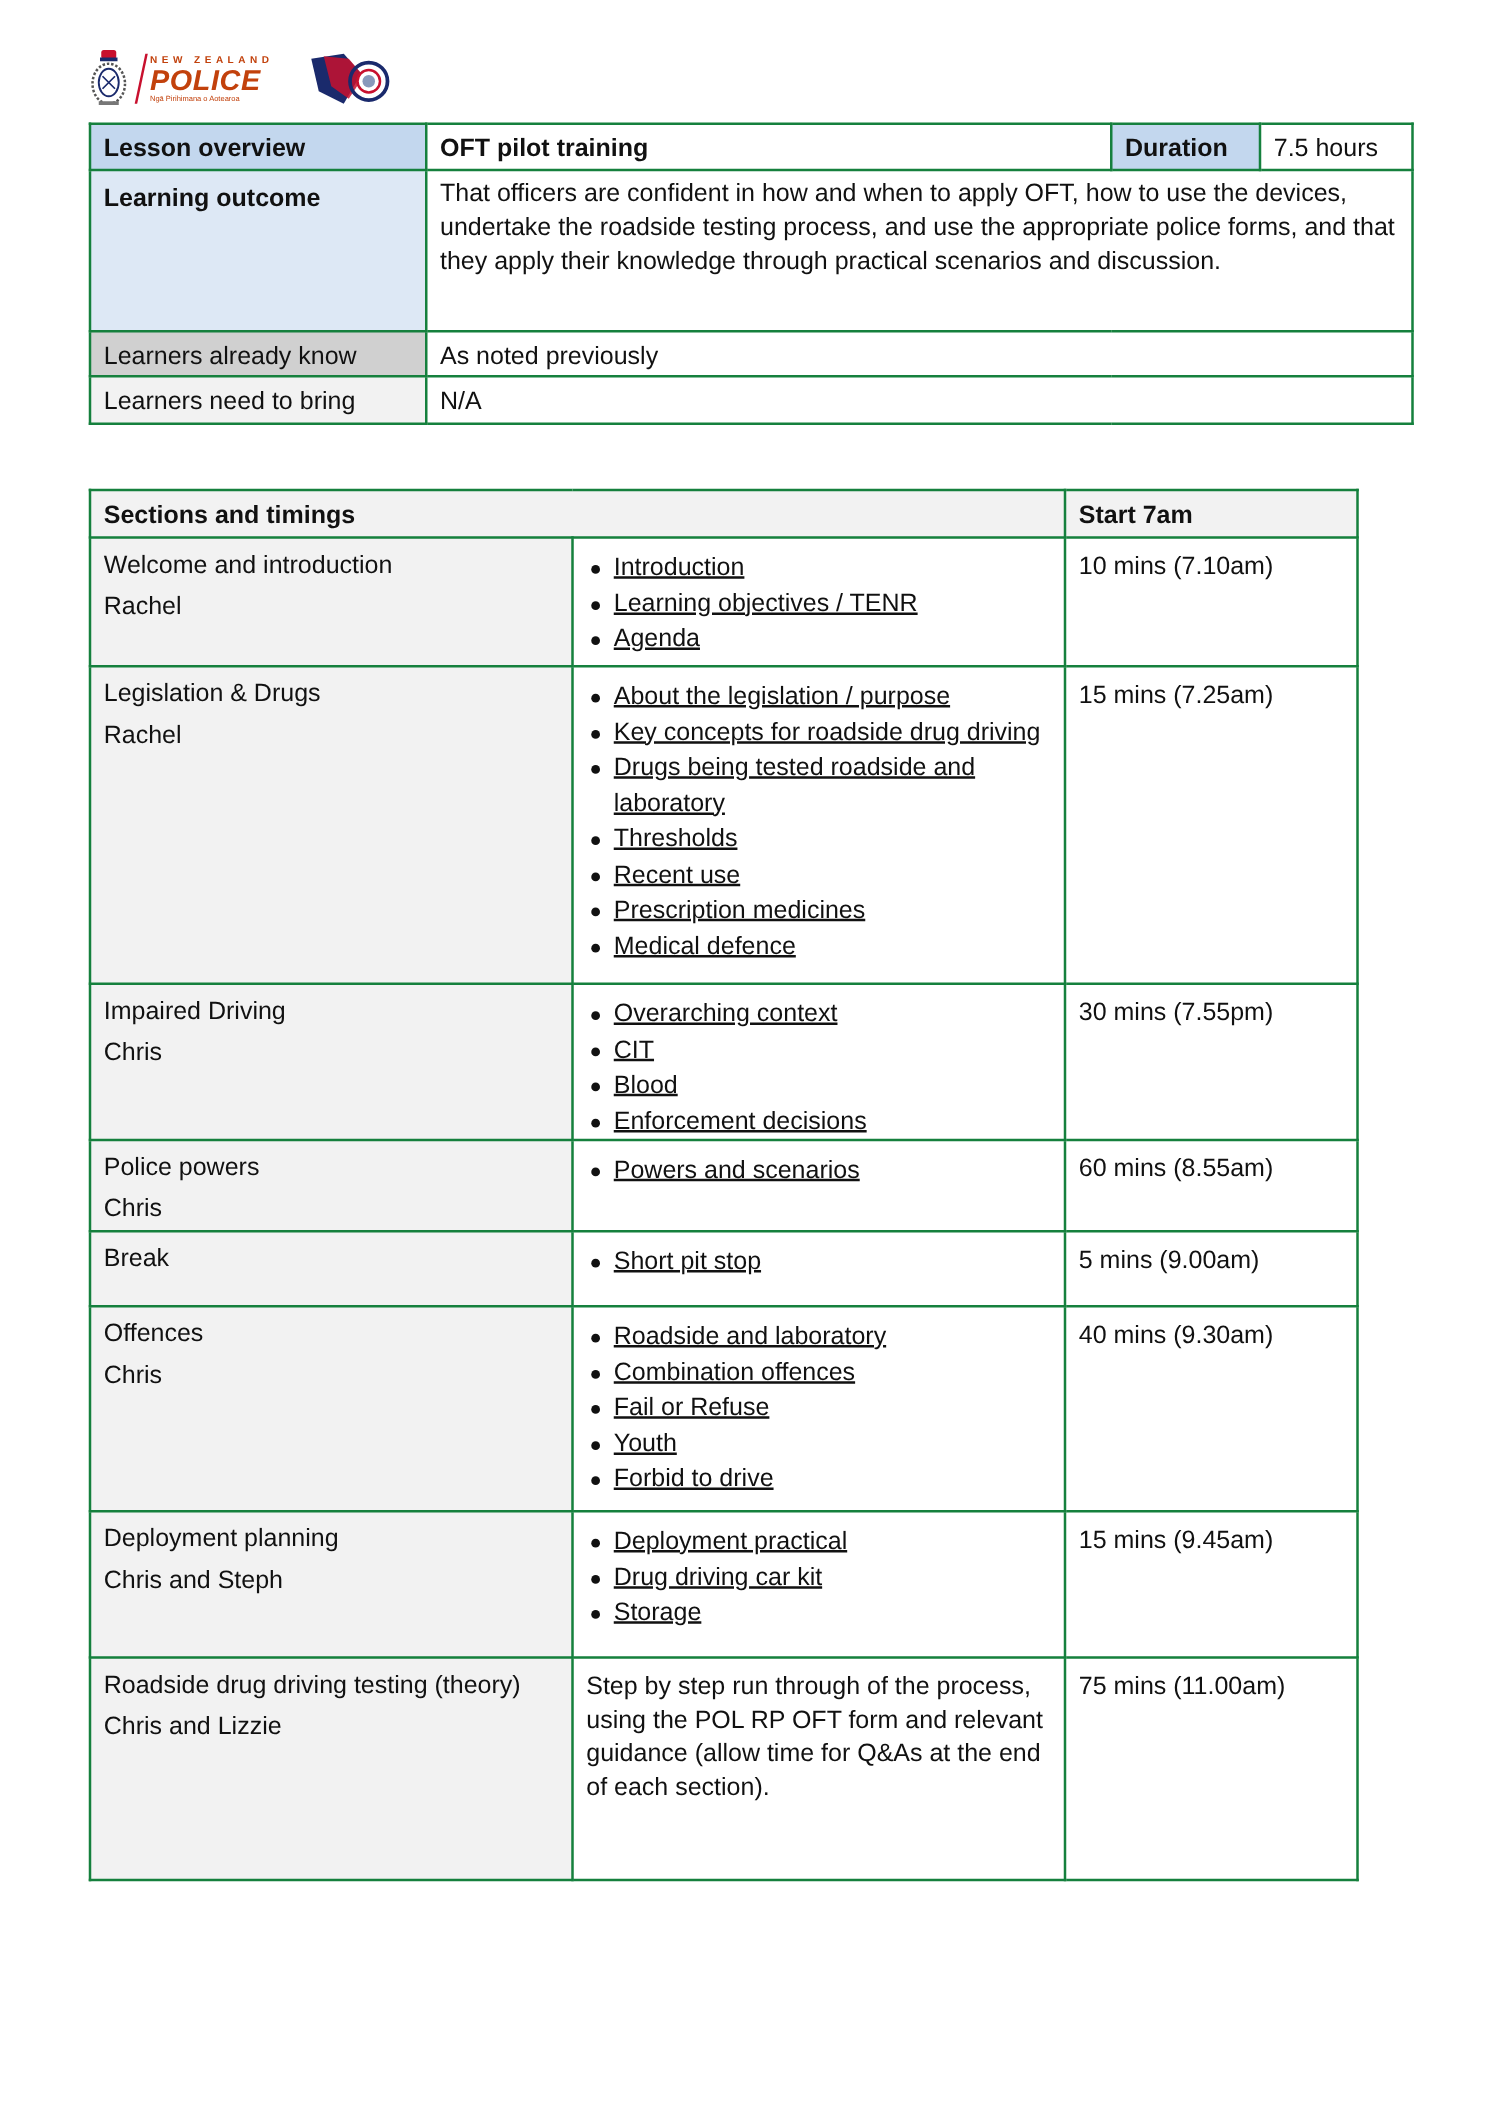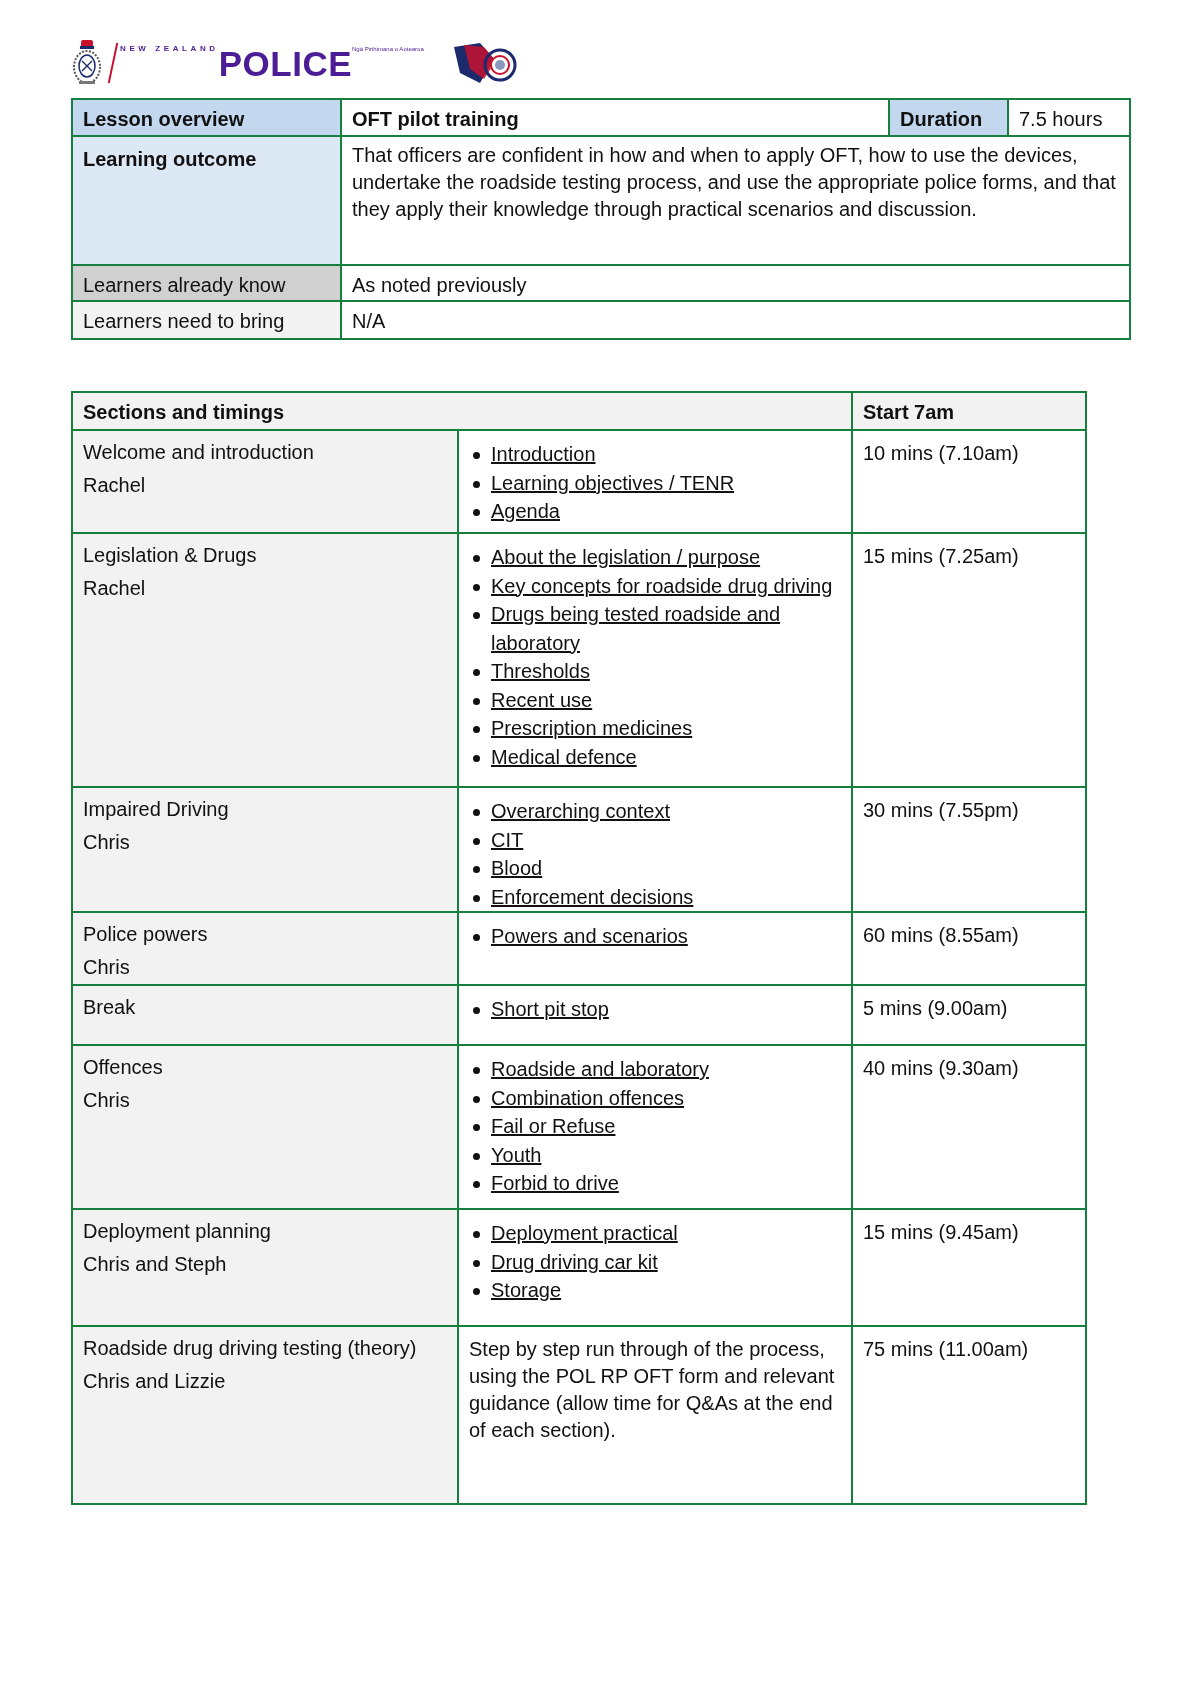--- a/index.html
+++ b/index.html
@@ -4,23 +4,23 @@
 <style>
   html, body { margin: 0; padding: 0; background: #ffffff; }
   body {
     width: 1190px; height: 1684px; position: relative; overflow: hidden;
     font-family: "Liberation Sans", "DejaVu Sans", sans-serif;
     color: #111111;
   }
   .logos { position: absolute; left: 70px; top: 38px; height: 50px; display: flex; align-items: center; }
   .crest { width: 34px; height: 48px; }
   .divider { width: 2px; height: 40px; background: #c8102e; margin: 0 6px 0 8px; transform: skewX(-12deg); }
-  .wordmark { display: flex; line-height: 1; color: #4c1d95; }
+  .wordmark { display: flex; flex-direction: column; line-height: 1; color: #c2410c; }
   .wordmark .nz { font-size: 8px; letter-spacing: 3.6px; font-weight: bold; }
-  .wordmark .police { font-size: 35px; font-weight: bold; letter-spacing: 0.5px; margin-top: 1px; }
+  .wordmark .police { font-size: 23px; font-weight: bold; font-style: italic; letter-spacing: 0.5px; margin-top: 1px; }
   .wordmark .maori { font-size: 6px; margin-top: 1px; }
   .emblem { width: 70px; height: 48px; margin-left: 26px; }
 
   table { border-collapse: collapse; position: absolute; table-layout: fixed; }
   td { border: 2px solid #15803d; vertical-align: top; padding: 9px 10px 0 10px; font-size: 20px; line-height: 27px; }
 
   #overview { left: 71px; top: 98px; width: 1058px; }
   #overview .c-head { background: #c3d7ee; font-weight: bold; height: 29px; padding-top: 6px; }
   #overview .c-title { font-weight: bold; padding-top: 6px; }
   #overview .c-dur-label { background: #c3d7ee; font-weight: bold; padding-top: 6px; }

